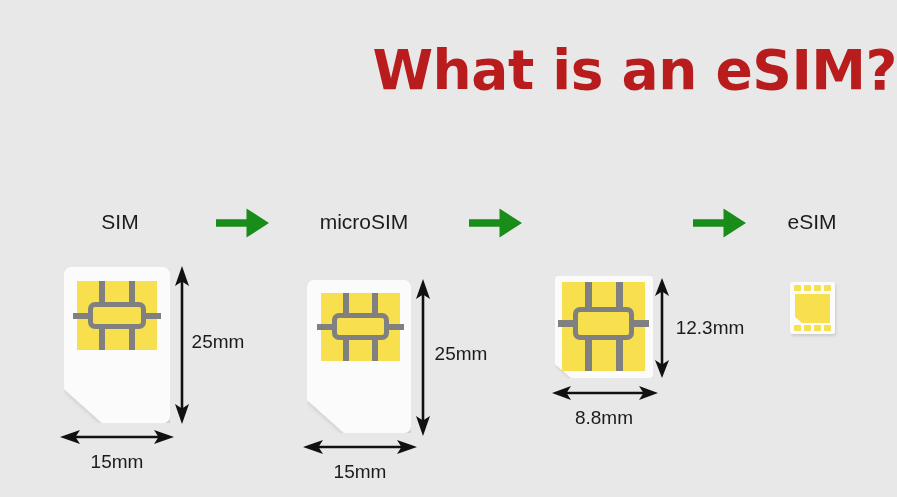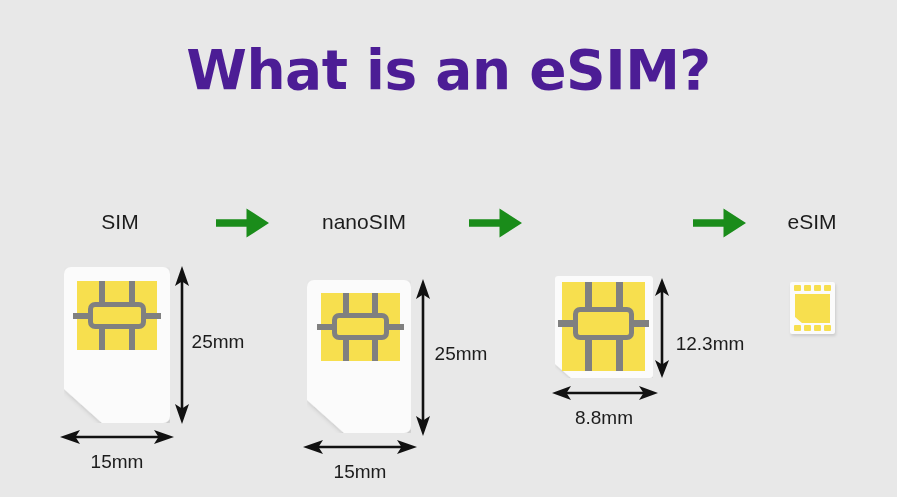--- a/index.html
+++ b/index.html
@@ -19,25 +19,25 @@
     height: 497px;
     background: #e8e8e8;
   }
 
   
   .title {
     position: absolute;
     left: 0;
     top: 38px;
     width: 897px;
-    text-align: center;
+    text-align: right;
     font-size: 55px;
     font-weight: 700;
     letter-spacing: -0.5px;
-    color: #4c1d95;
+    color: #b91c1c;
     font-family: "DejaVu Sans", sans-serif;
     white-space: nowrap;
   }
 
   
   .step-label {
     position: absolute;
     font-size: 21px;
     color: #1c1c1c;
     font-family: "Liberation Sans", sans-serif;
@@ -107,21 +107,21 @@
   }
 </style>
 </head>
 <body>
 
 <div id="stage">
 
   <div class="title">What is an eSIM?</div>
 
   <div class="step-label" style="left:120px; top:210px;">SIM</div>
-  <div class="step-label" style="left:364px; top:210px;">nanoSIM</div>
+  <div class="step-label" style="left:364px; top:210px;">microSIM</div>
   <div class="step-label" style="left:812px; top:210px;">eSIM</div>
 
   <div class="green-arrow" style="left:243px; top:206px;">
     <svg viewBox="0 0 54 34" width="54" height="34" aria-hidden="true">
       <path d="M0 13.2 H30.5 V2.5 L53 17 L30.5 31.5 V20.8 H0 Z" fill="#1a8c1a"></path>
     </svg>
   </div>
   <div class="green-arrow" style="left:496px; top:206px;">
     <svg viewBox="0 0 54 34" width="54" height="34" aria-hidden="true">
       <path d="M0 13.2 H30.5 V2.5 L53 17 L30.5 31.5 V20.8 H0 Z" fill="#1a8c1a"></path>
@@ -219,21 +219,21 @@
       <div class="center-box" style="left:11px; top:25px; width:61px; height:33px;"></div>
     </div>
   </div>
   <div class="dim-arrow" style="left:652px; top:278px;">
     <svg width="20" height="100" viewBox="0 0 20 100" aria-hidden="true">
       <line x1="10" y1="12" x2="10" y2="88" stroke="#111" stroke-width="2.6"></line>
       <path d="M10 0 L17 18 L10 13.5 L3 18 Z" fill="#111"></path>
       <path d="M10 100 L3 82 L10 86.5 L17 82 Z" fill="#111"></path>
     </svg>
   </div>
-  <div class="dim-text" style="left:710px; top:317px;margin-top:16px;">12.3mm</div>
+  <div class="dim-text" style="left:710px; top:317px;">12.3mm</div>
   <div class="dim-arrow" style="left:552px; top:383px;">
     <svg width="106" height="20" viewBox="0 0 106 20" aria-hidden="true">
       <line x1="13" y1="10" x2="93" y2="10" stroke="#111" stroke-width="2.6"></line>
       <path d="M0 10 L19 3 L14.5 10 L19 17 Z" fill="#111"></path>
       <path d="M106 10 L87 17 L91.5 10 L87 3 Z" fill="#111"></path>
     </svg>
   </div>
   <div class="dim-text" style="left:604px; top:407px;">8.8mm</div>
 
   <div>

